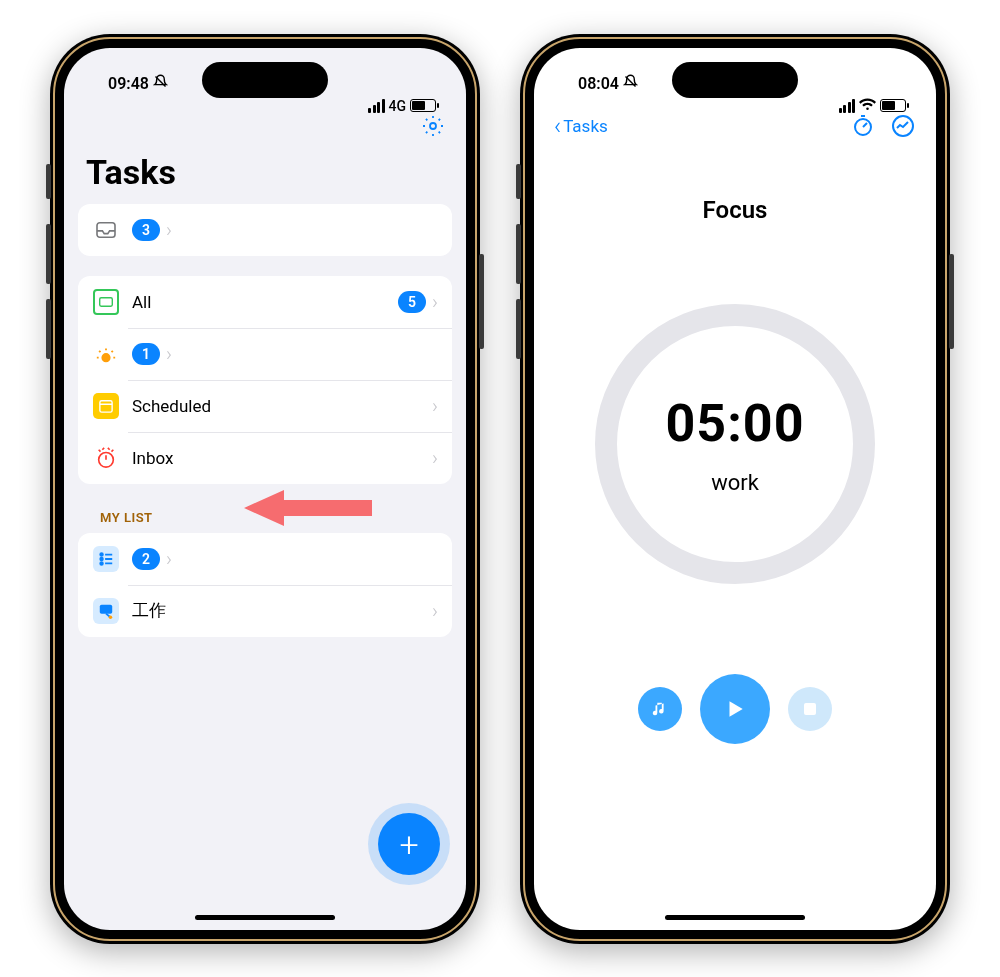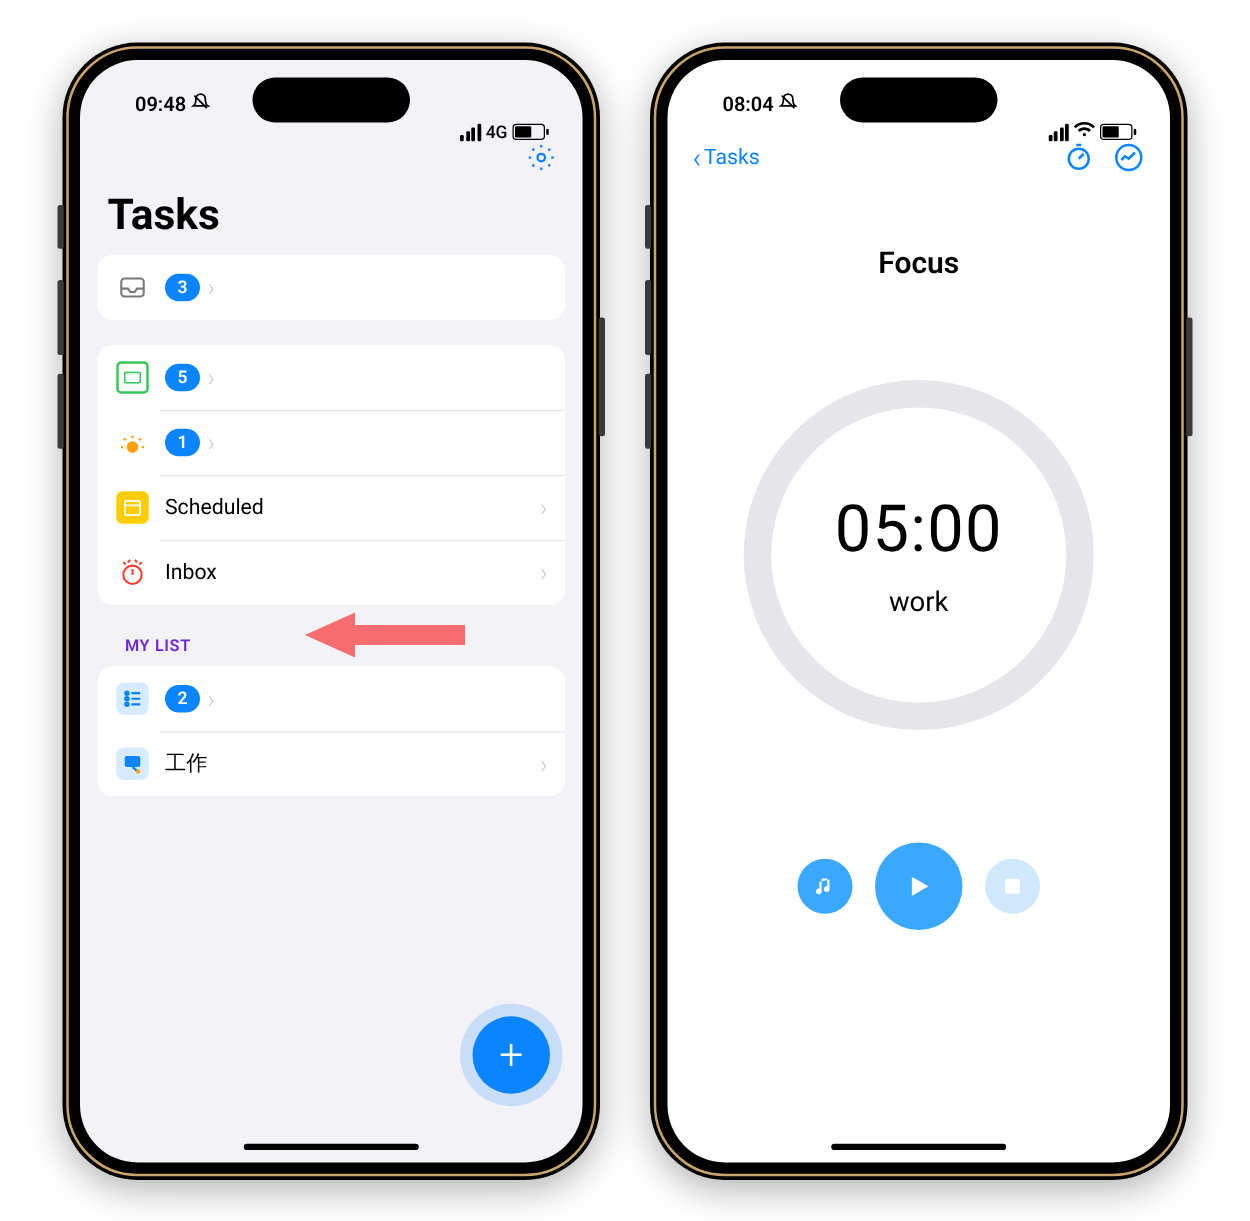--- a/index.html
+++ b/index.html
@@ -172,21 +172,21 @@
     margin-right: 6px;
   }
   .chevron {
     color: #c7c7cc;
     font-size: 20px;
     font-weight: 300;
   }
   .section-header {
     font-size: 13px;
     font-weight: 600;
-    color: #6d28d9;
+    color: #a16207;
     padding: 6px 22px 8px;
     letter-spacing: 0.5px;
   }
   .fab {
     position: absolute;
     bottom: 55px;
     right: 26px;
     width: 62px;
     height: 62px;
     border-radius: 50%;
@@ -230,21 +230,21 @@
     width: 280px;
     height: 280px;
     border-radius: 50%;
     border: 22px solid #e5e5ea;
     margin: 80px auto 0;
     display:flex;
     flex-direction:column;
     align-items:center;
     justify-content:center;
   }
-  .timer-time { font-size: 52px; font-weight: 400; letter-spacing:1px; }
+  .timer-time { font-size: 52px; font-weight: 700; letter-spacing:1px; }
   .timer-label { font-size: 22px; margin-top: 16px; }
   .controls {
     display:flex;
     justify-content:center;
     align-items:center;
     gap: 18px;
     margin-top: 90px;
   }
   .ctrl-btn {
     border-radius: 50%;
@@ -326,20 +326,21 @@
 
       <div class="card">
         <div class="row">
           <span class="row-icon">
             <span class="icon-box" style="border:2px solid #34c759;color:#34c759;border-radius:4px;">
               <svg width="14" height="10" viewBox="0 0 20 14" fill="none" stroke="#34c759" stroke-width="2">
                   <rect x="1" y="1" width="18" height="12" rx="2"></rect>
                 </svg>
             </span>
           </span>
+          <span class="row-label">All</span>
           <span class="badge">5</span>
           <span class="chevron">›</span>
         </div>
         <div class="row">
           <span class="row-icon" style="color:#ff9f0a">
             <svg width="22" height="22" viewBox="0 0 24 24" fill="none" stroke="#ff9f0a" stroke-width="2">
                 <circle cx="12" cy="16" r="4" fill="#ff9f0a"></circle>
                 <path d="M4 16h-2M22 16h-2M12 8v-2M6 10l-1.5-1.5M18 10l1.5-1.5"></path>
               </svg>
           </span>

